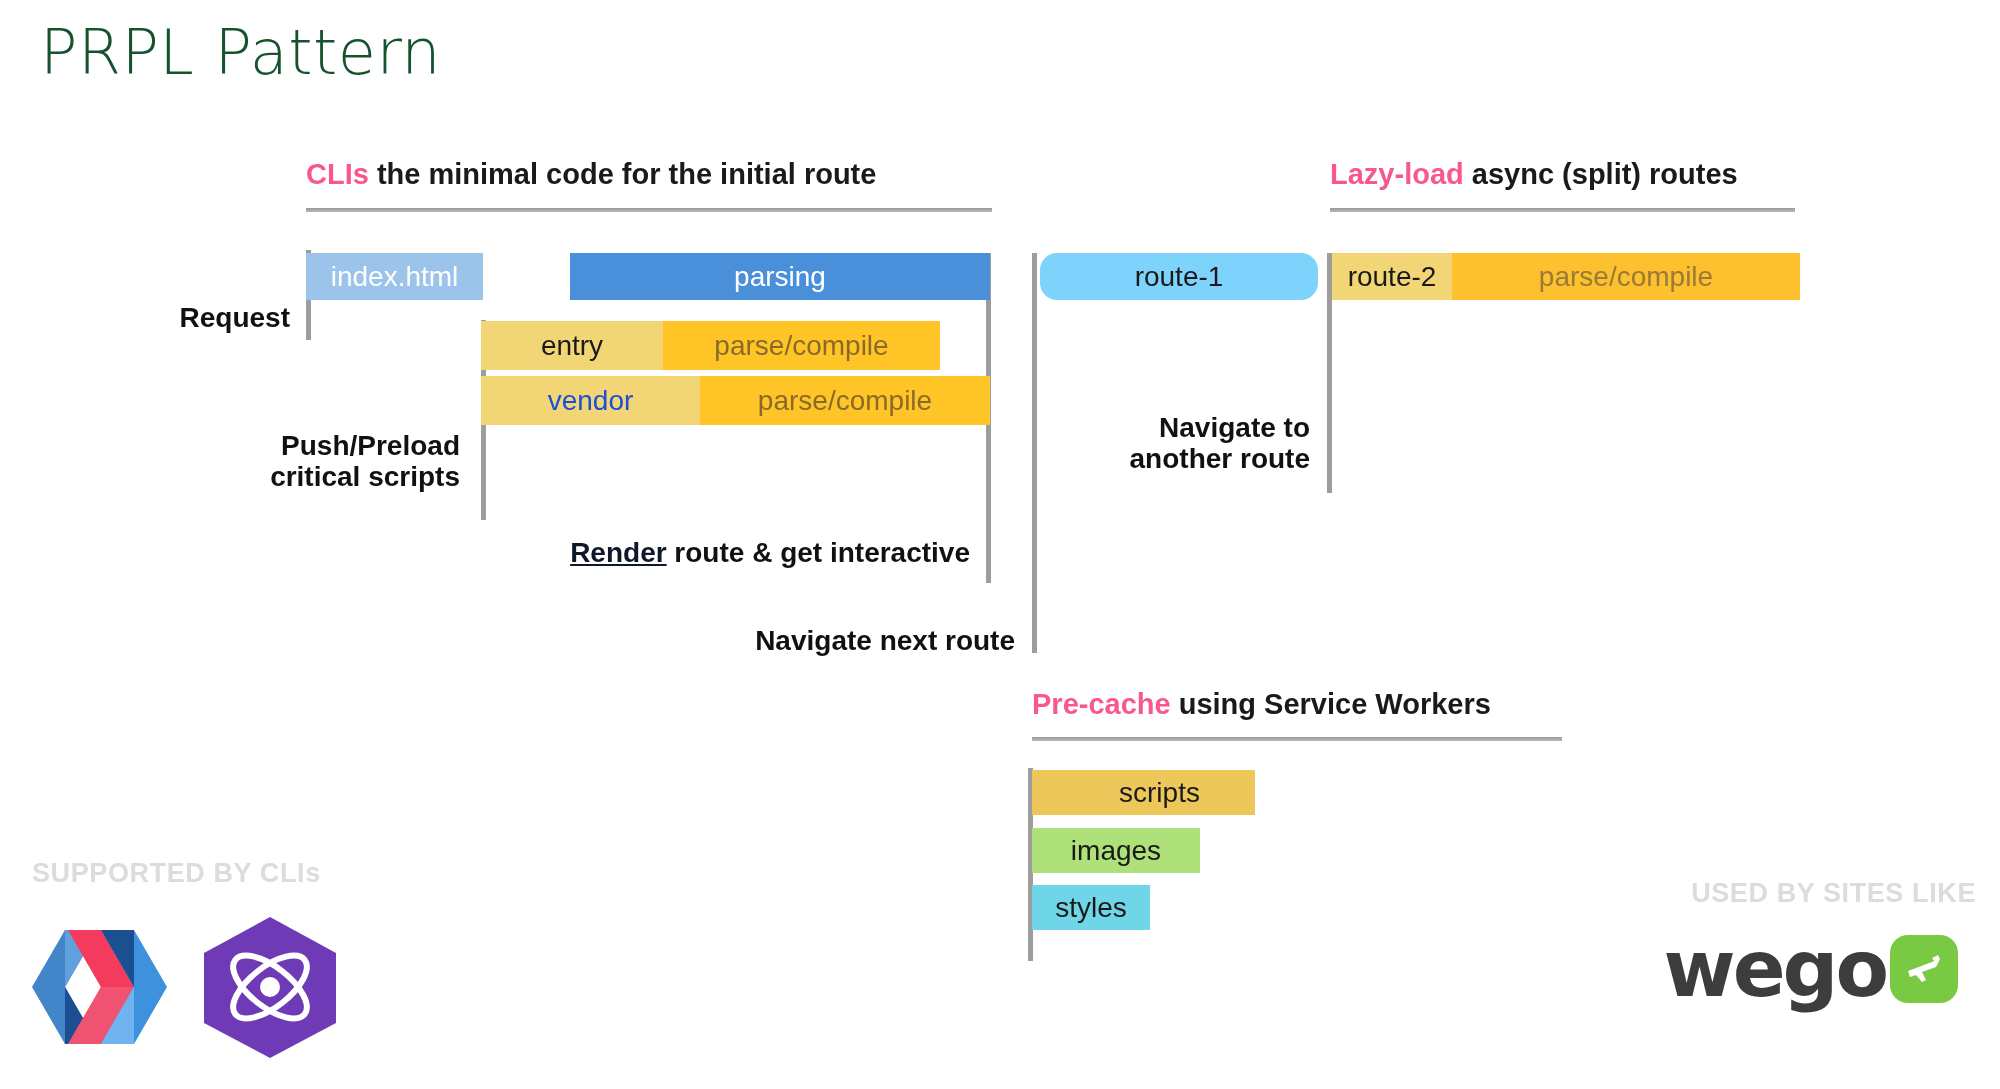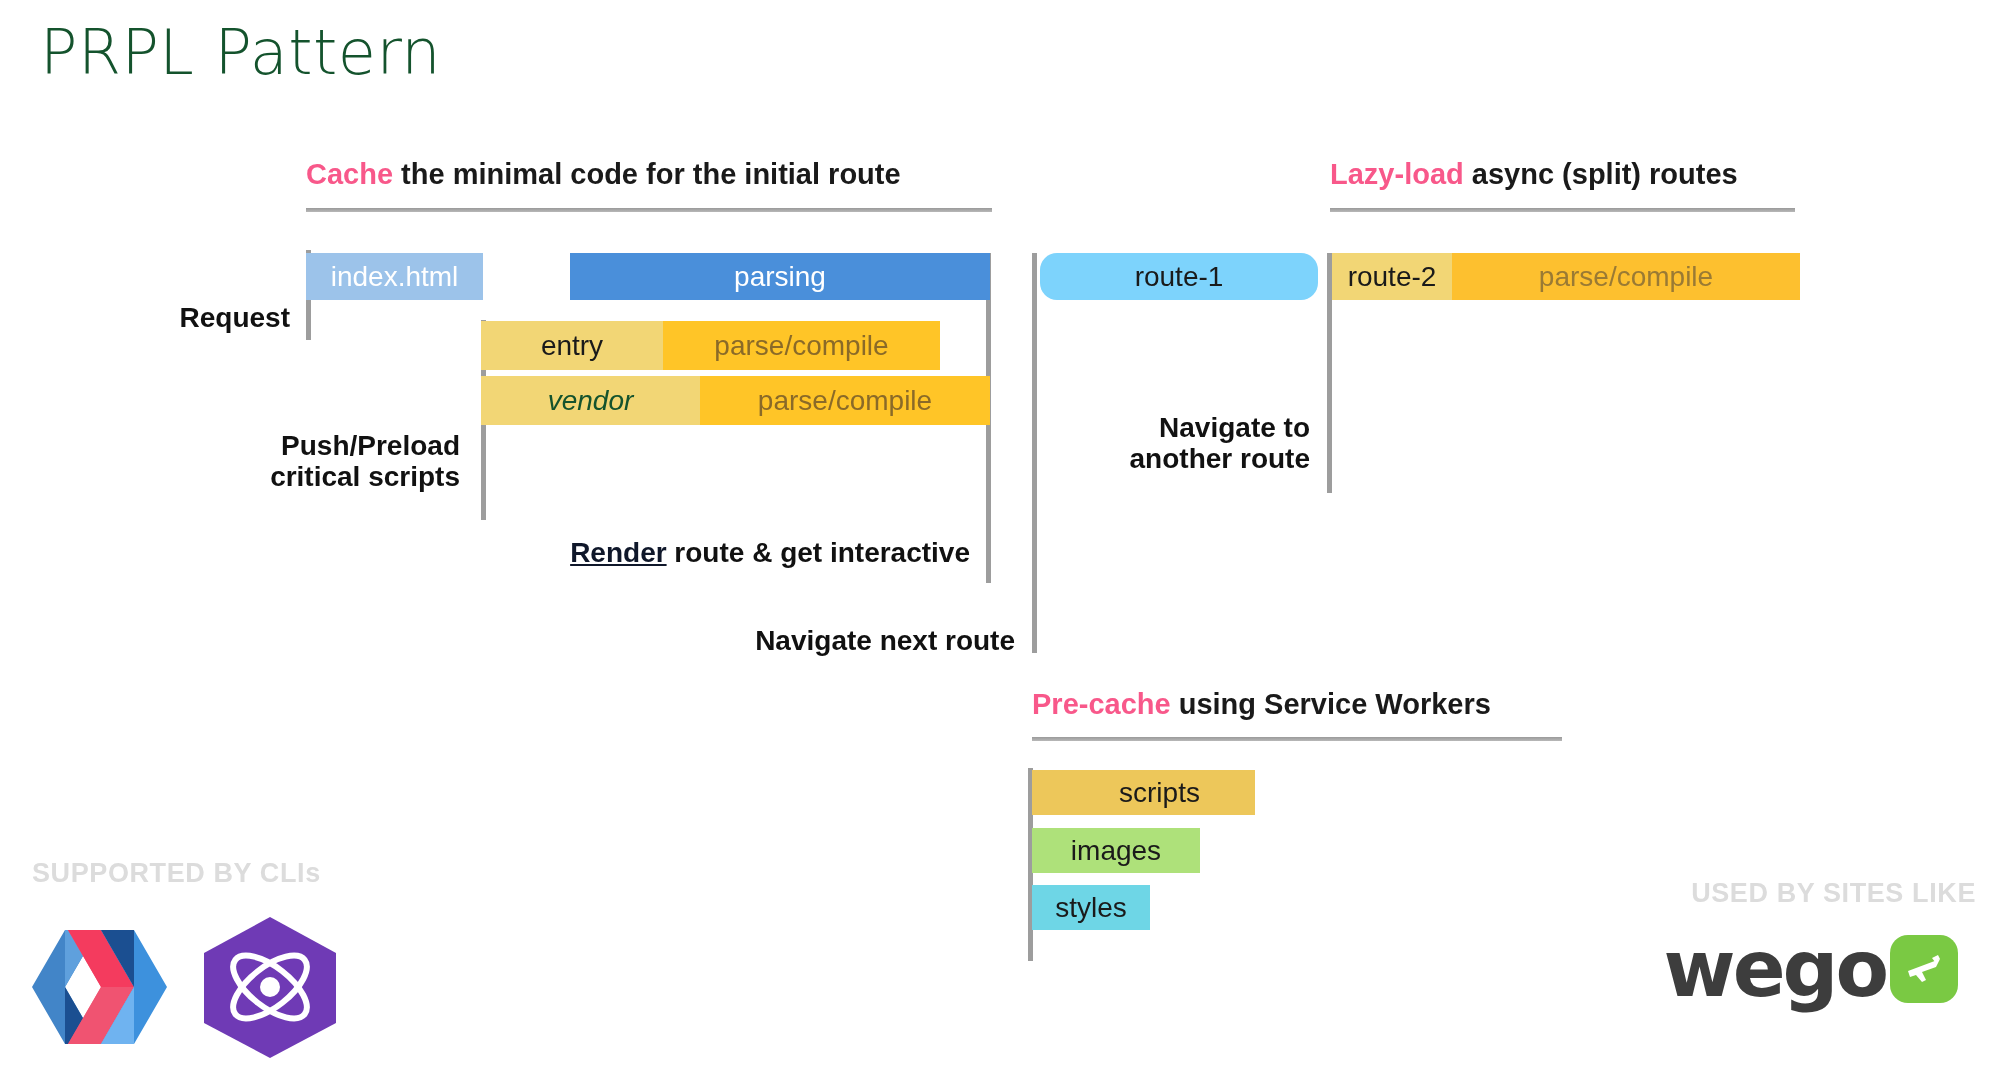--- a/index.html
+++ b/index.html
@@ -78,21 +78,21 @@
   }
 </style>
 </head>
 <body>
 
 <div id="stage">
 
   <div class="slide-title">PRPL Pattern</div>
 
   <div class="section-head" style="left:306px; top:160px;">
-    <span class="accent">Cache</span><span> the minimal code for the initial route</span>
+    <span class="accent">CLIs</span><span> the minimal code for the initial route</span>
   </div>
   <div class="section-rule" style="left:306px; top:208px; width:686px;"></div>
 
   <div class="vrule" style="left:306px; top:250px; height:90px;"></div>
   <div class="vrule" style="left:481px; top:320px; height:200px;"></div>
   <div class="vrule" style="left:986px; top:253px; height:330px;"></div>
   <div class="vrule" style="left:1032px; top:253px; height:400px;"></div>
 
   <div class="bar" style="left:306px; top:253px; width:177px; height:47px; background:#9cc3ea;">
     <div class="seg full" style="color:#ffffff;">index.html</div>
@@ -101,21 +101,21 @@
   <div class="bar" style="left:570px; top:253px; width:420px; height:47px; background:#4a8fda;">
     <div class="seg full" style="color:#ffffff;">parsing</div>
   </div>
 
   <div class="bar" style="left:481px; top:321px; width:459px; height:49px;">
     <div class="seg" style="width:182px; background:#f2d675; color:#1a1a1a;">entry</div>
     <div class="seg" style="width:277px; background:#ffc527; color:#8a6a28;">parse/compile</div>
   </div>
 
   <div class="bar" style="left:481px; top:376px; width:509px; height:49px;">
-    <div class="seg" style="width:219px; background:#f2d675; color:#14532d;font-style:italic;">vendor</div>
+    <div class="seg" style="width:219px; background:#f2d675; color:#1d4ed8;">vendor</div>
     <div class="seg" style="width:290px; background:#ffc527; color:#8a6a28;">parse/compile</div>
   </div>
 
   <div class="anno" style="left:60px; top:302px; width:230px;">Request</div>
   <div class="anno" style="left:140px; top:430px; width:320px;">Push/Preload
 critical scripts</div>
 
   <div class="anno" style="left:340px; top:537px; width:630px;"><span style="color:#0f172a;text-decoration:underline;">Render</span><span> route &amp; get interactive</span></div>
 
   <div class="anno" style="left:500px; top:625px; width:515px;">Navigate next route</div>

